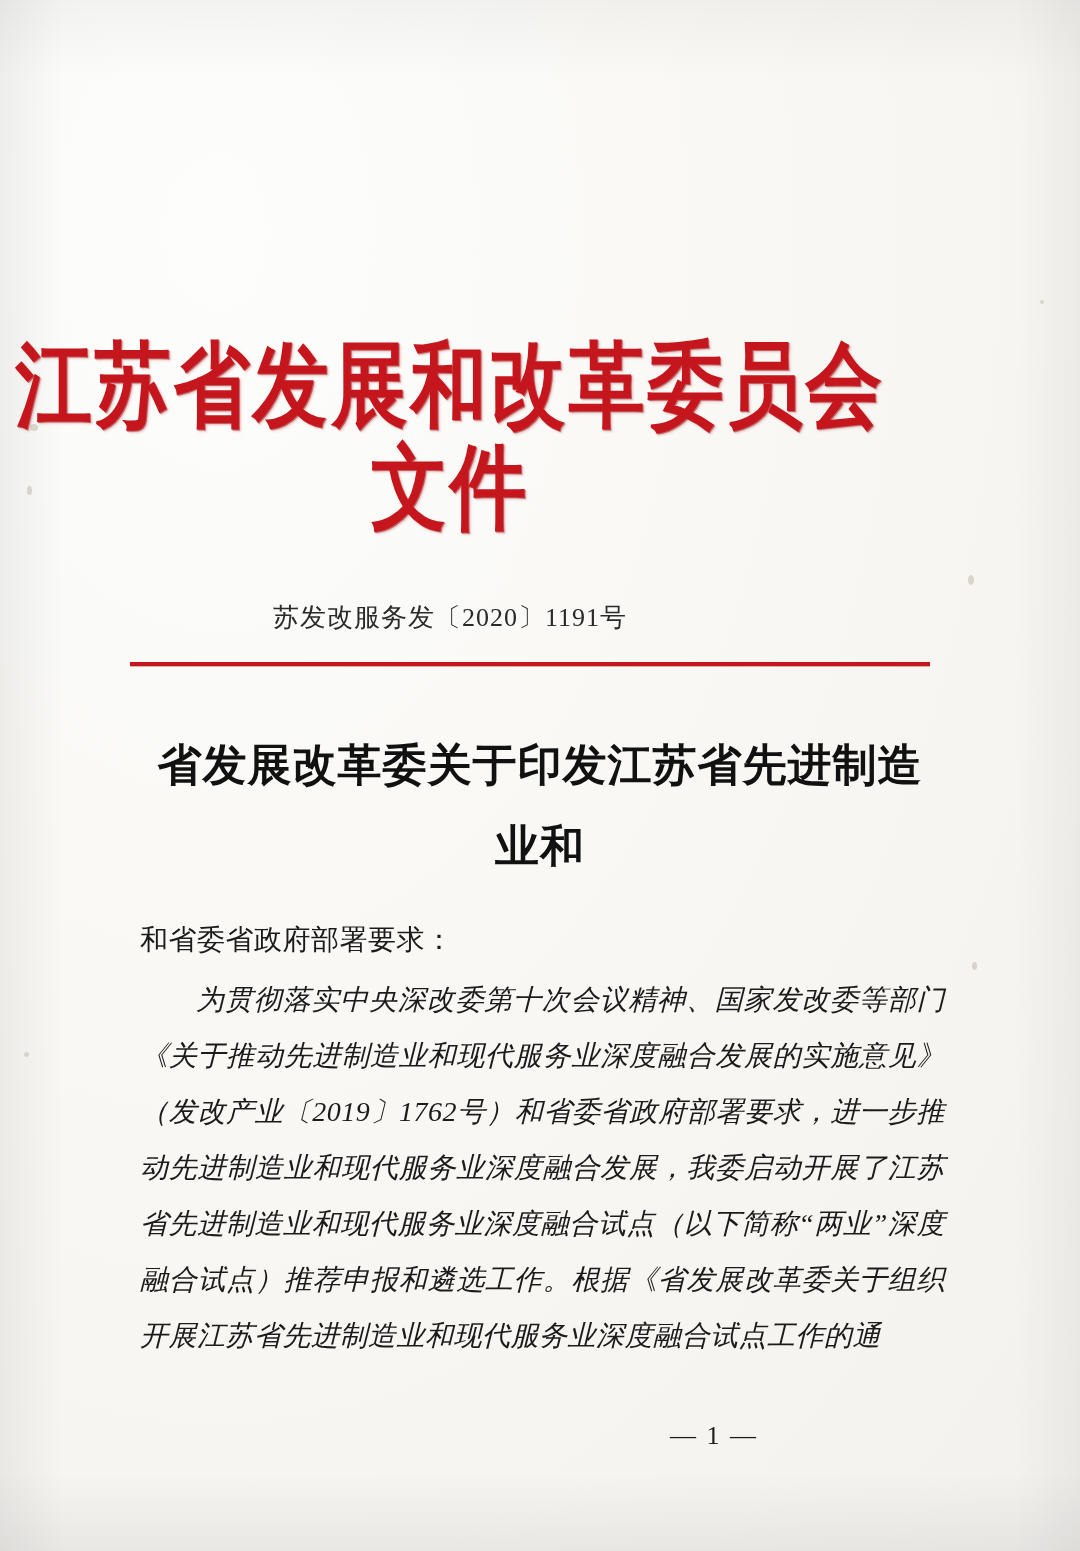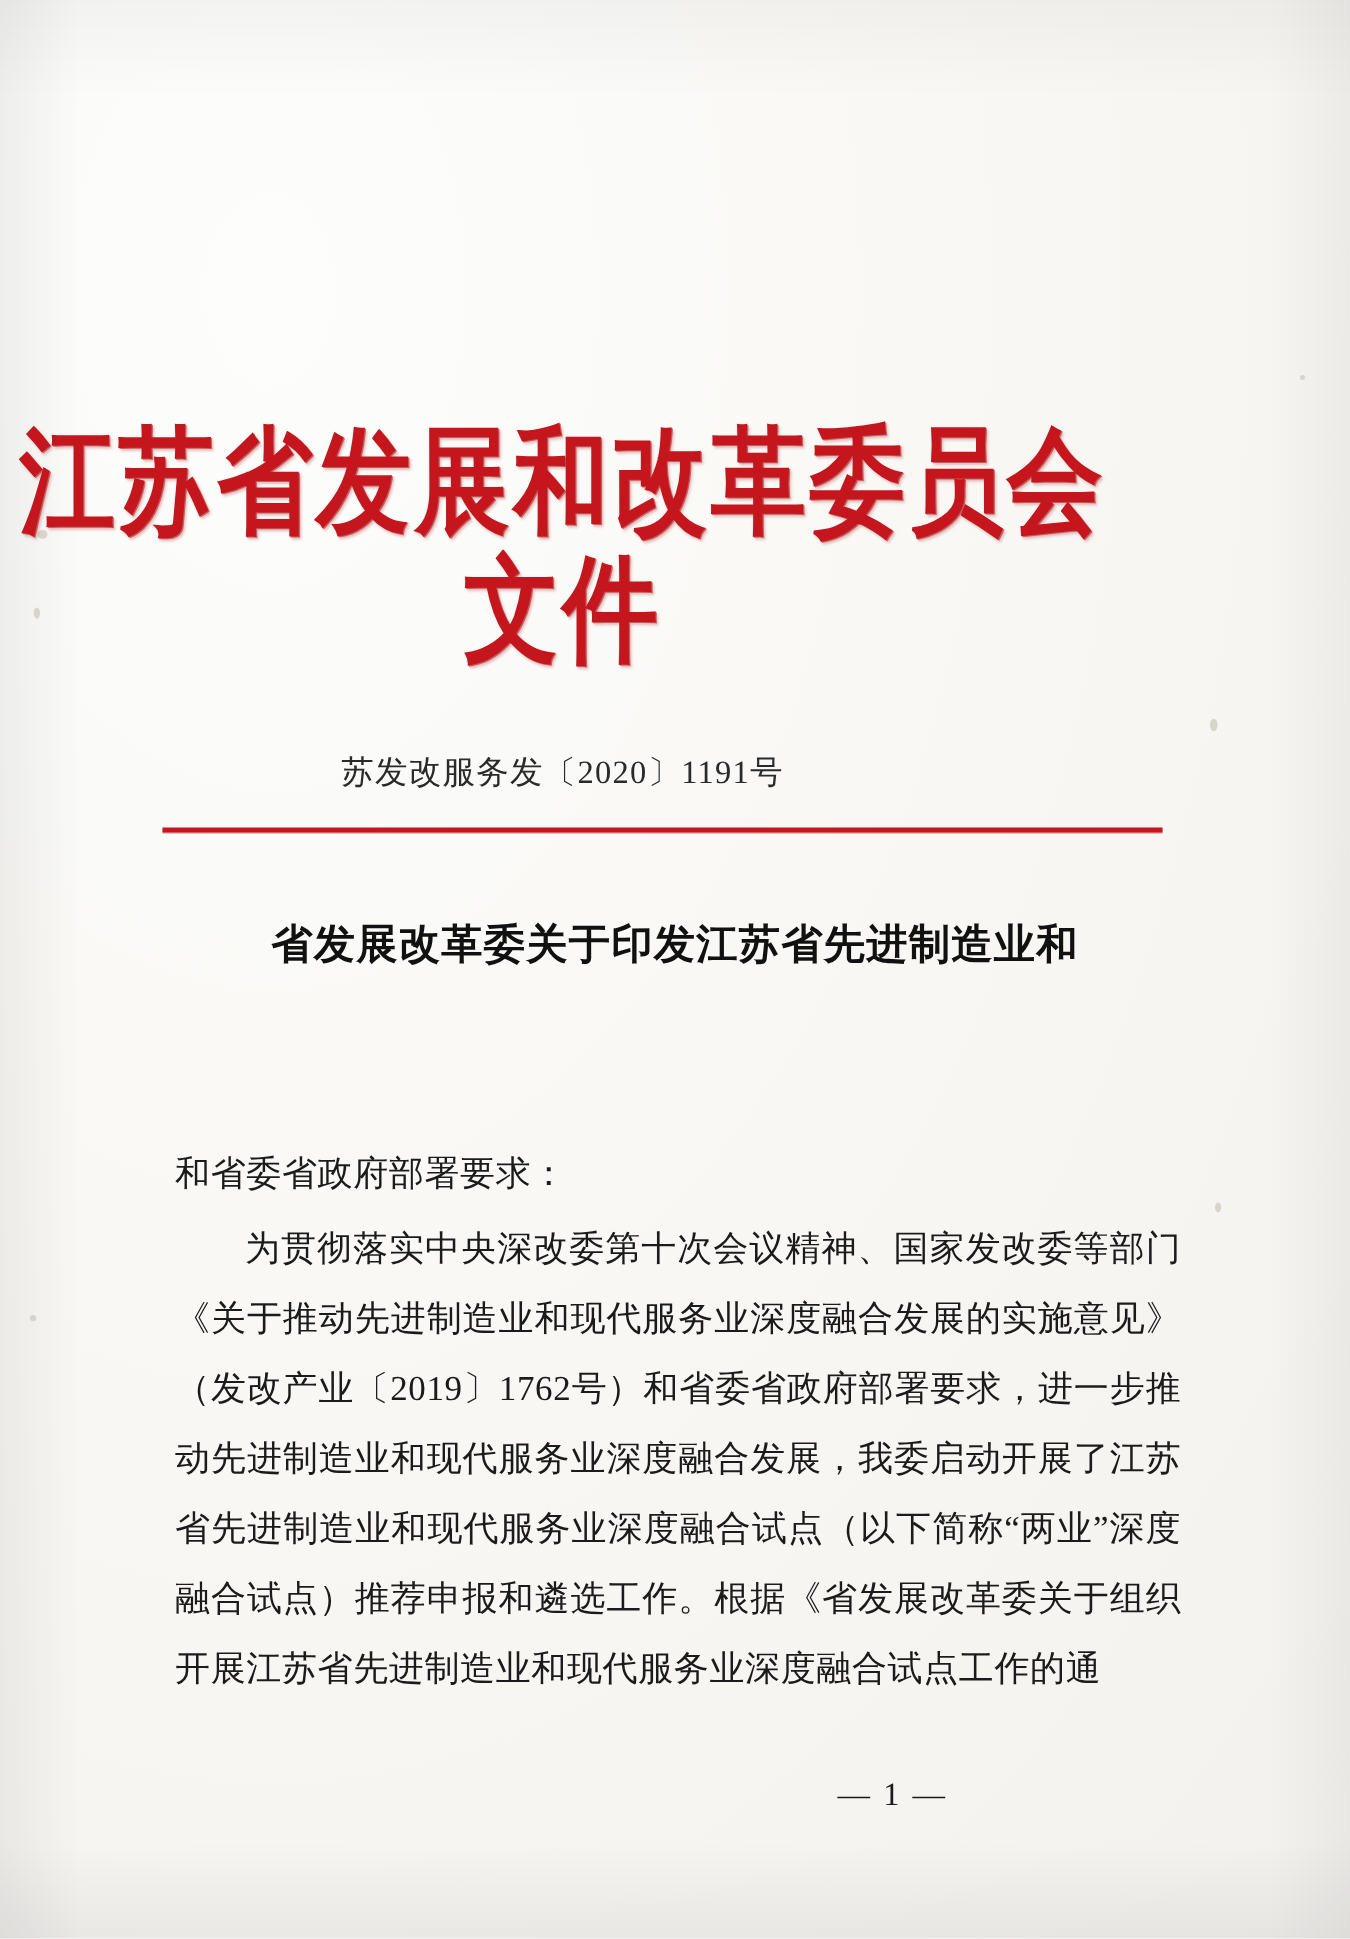--- a/index.html
+++ b/index.html
@@ -99,21 +99,21 @@
 
   
   .doc-title {
     position: absolute;
     left: 140px;
     width: 800px;
     top: 712px;
     text-align: center;
     font-family: "DejaVu Serif", "Liberation Serif", serif;
     font-weight: bold;
-    font-size: 33px;
+    font-size: 44px;
     line-height: 1.85;
     color: #111111;
     letter-spacing: 1px;
   }
   .doc-title .line {
     display: block;
   }
 
   
   .body-block {
@@ -127,20 +127,21 @@
     letter-spacing: 0.5px;
     text-align: justify;
     font-family: "Liberation Serif", "DejaVu Serif", serif;
   }
   .salutation {
     margin-bottom: 4px;
   }
   .para {
     text-indent: 2em;
     margin: 0;
+    font-style: italic;
   }
 
   
   .page-number {
     position: absolute;
     right: 142px;
     bottom: 112px;
     font-size: 26px;
     color: #1b1b1b;
     letter-spacing: 2px;

